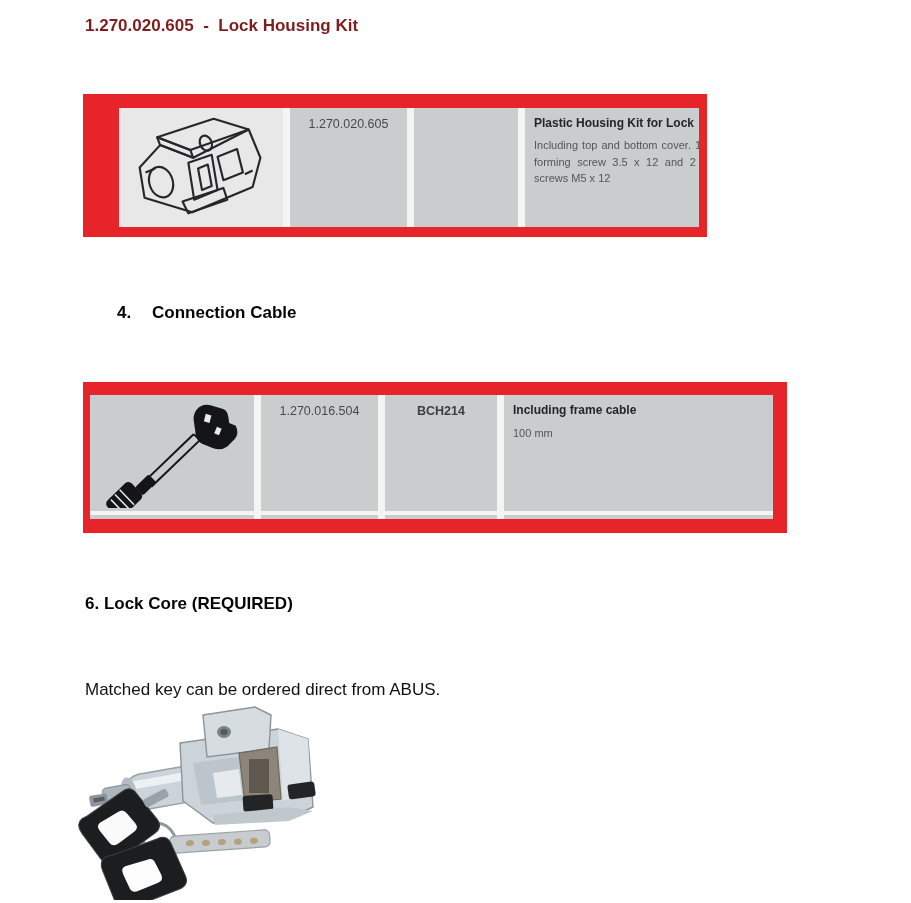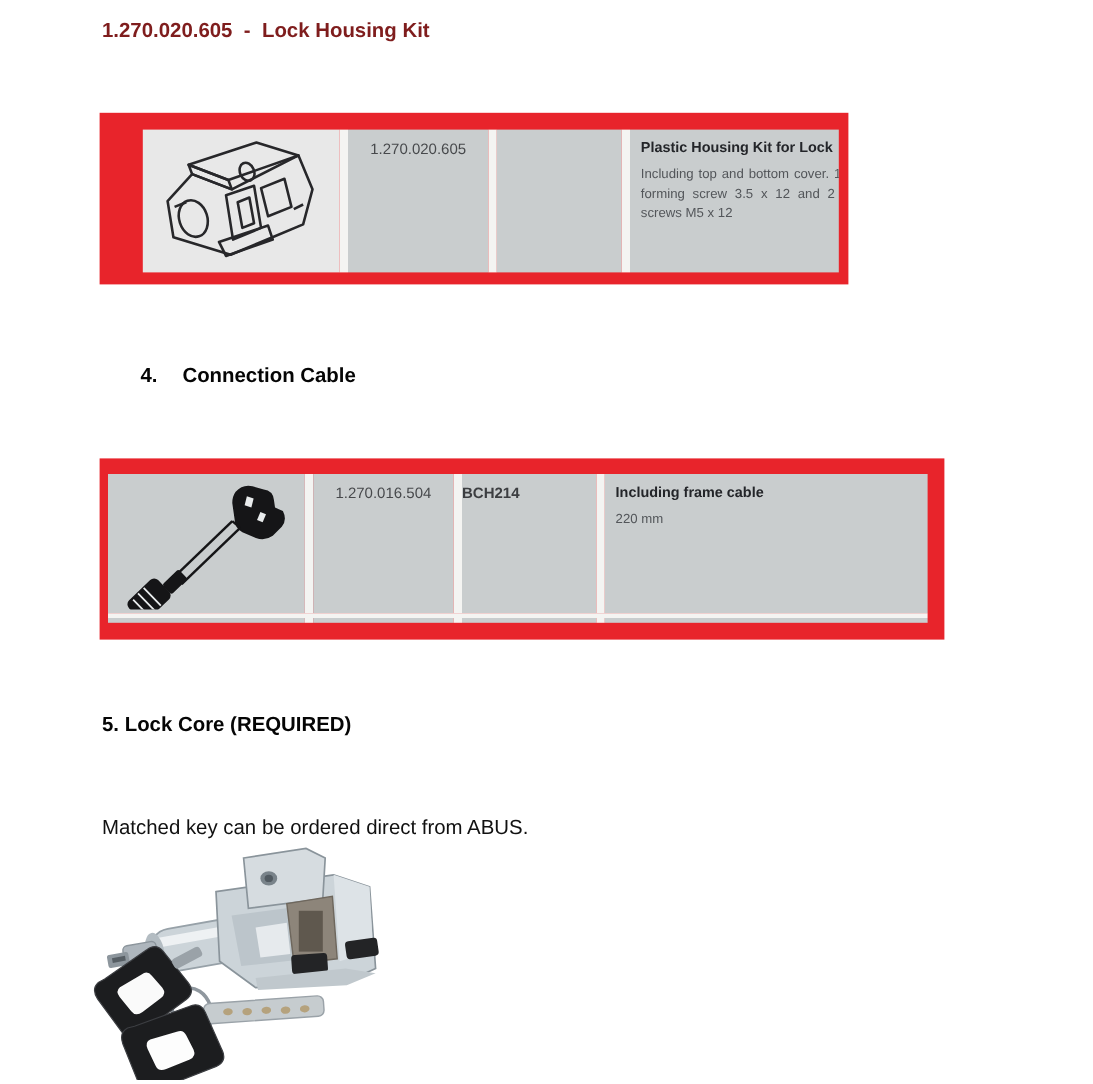--- a/index.html
+++ b/index.html
@@ -16,21 +16,21 @@
 
   
   .tbl{position:absolute;box-sizing:border-box;background:#e8242b;}
   .tbl-inner{display:flex;height:100%;padding-left:28px;}
   .cell{box-sizing:border-box;height:100%;background:#c9cdce;overflow:hidden;}
   .cell.img1{background:#e8e8e8;}
   .vgap{width:7px;height:100%;background:#f4f4f2;flex:none;}
   .cell.imgcell{width:164px;flex:none;display:flex;align-items:center;justify-content:center;}
   .cell.partnum{width:117px;flex:none;text-align:center;padding-top:9px;
                 font-size:12.5px;color:#47494c;}
-  .cell.codecell{text-align:left;padding-top:9px;font-size:12.5px;font-weight:bold;color:#3c3e41;}
+  .cell.codecell{text-align:center;padding-top:9px;font-size:12.5px;font-weight:bold;color:#3c3e41;}
   .cell.desccell{flex:1;padding:8px 0 0 9px;}
   .desc-title{font-size:12px;font-weight:bold;color:#232529;width:215px;}
   .desc-body{font-size:11px;line-height:1.5;color:#53565a;text-align:justify;width:212px;margin-top:7px;}
   .desc-plain{font-size:11px;color:#53565a;margin-top:10px;}
 
   
   .t2col{display:flex;flex-direction:column;height:100%;}
   .row-main{display:flex;height:116px;}
   .row-hgap{height:4px;background:#f4f4f2;}
   .row-sliver{display:flex;height:4px;}
@@ -100,37 +100,37 @@
             <path fill="none" stroke="#e8ebec" stroke-width="1.6" transform="translate(29 106) rotate(-44)" d="M-10 -10 L-10 10 M-3 -11 L-3 11 M4 -11 L4 11"></path>
           </svg>
         </div>
         <div class="vgap"></div>
         <div class="cell partnum">1.270.016.504</div>
         <div class="vgap"></div>
         <div class="cell codecell" style="width:112px;flex:none;">BCH214</div>
         <div class="vgap"></div>
         <div class="cell desccell">
           <div class="desc-title">Including frame cable</div>
-          <div class="desc-plain">220 mm</div>
+          <div class="desc-plain">100 mm</div>
         </div>
       </div>
       <div class="row-hgap"></div>
       <div class="row-sliver">
         <div class="sl" style="width:164px;"></div>
           <div class="slgap"></div>
         <div class="sl" style="width:117px;"></div>
           <div class="slgap"></div>
         <div class="sl" style="width:112px;"></div>
           <div class="slgap"></div>
         <div class="sl" style="flex:1;"></div>
       </div>
     </div>
   </div>
 
-  <div class="p-bold" style="left:85px;top:594px;">5. Lock Core  (REQUIRED)</div>
+  <div class="p-bold" style="left:85px;top:594px;">6. Lock Core  (REQUIRED)</div>
   <div class="p-reg" style="left:85px;top:680px;">Matched key can be ordered direct from ABUS.</div>
 
   <div class="photo">
     <svg width="315" height="197" viewBox="0 0 315 197">
 
       <g transform="rotate(-10 130 85)">
         <rect x="62" y="62" width="100" height="36" rx="18" fill="#ccd4d9" stroke="#97a1a8" stroke-width="1.5"></rect>
         <rect x="66" y="68" width="92" height="8" rx="4" fill="#eef1f3"></rect>
         <ellipse cx="66" cy="80" rx="8" ry="17" fill="#b3bcc2"></ellipse>
         <rect x="40" y="70" width="28" height="20" rx="4" fill="#aeb6bd" stroke="#8c959c" stroke-width="1.2"></rect>

